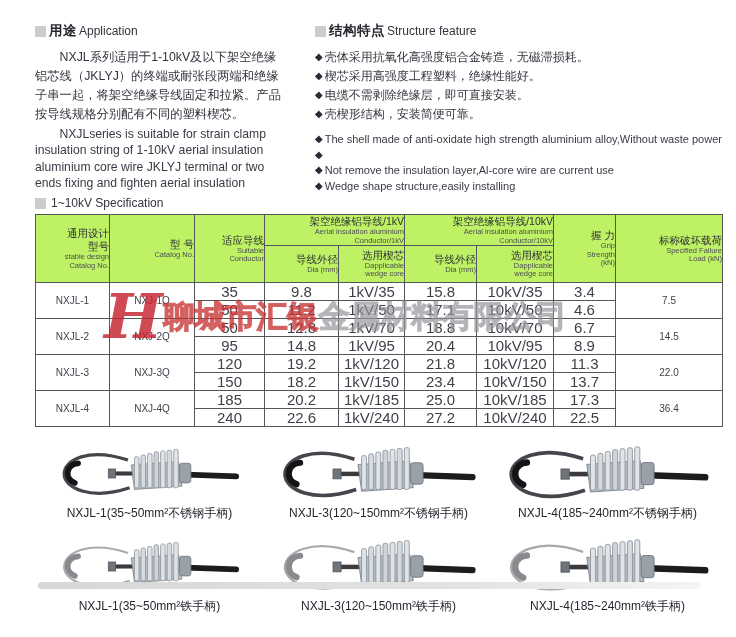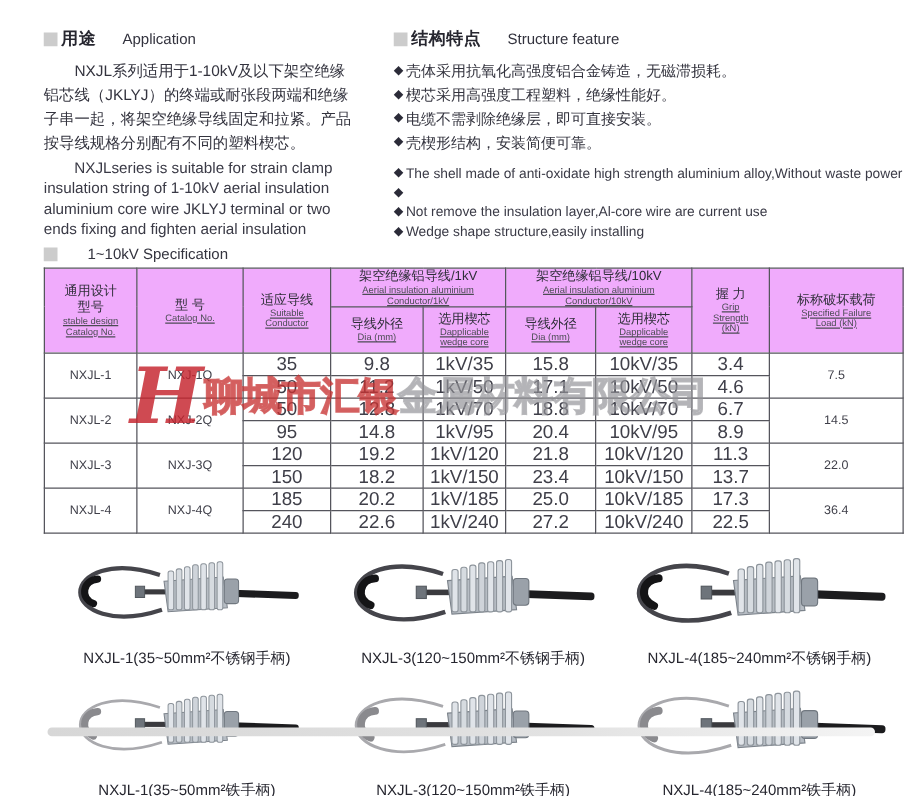--- a/index.html
+++ b/index.html
@@ -5,63 +5,63 @@
   * { margin:0; padding:0; box-sizing:border-box; }
   html,body { background:#ffffff; }
   body { font-family:"Liberation Sans","DejaVu Sans",sans-serif; color:#33333e; }
   .page { position:relative; width:736px; height:637px; background:#fff; overflow:hidden;
           padding:22px 14px 0 35px; }
 
   
   .sec-title { display:flex; align-items:center; margin-bottom:8px; }
   .sq { display:inline-block; width:11px; height:11px; background:#cccccc; margin-right:3px; }
   .t-zh { font-size:13.5px; font-weight:700; color:#26262f; letter-spacing:.5px; }
-  .t-en { font-size:12px; color:#33333e; margin-left:21px; }
+  .t-en { font-size:12px; color:#33333e; margin-left:2px; }
 
   
   .top { display:flex; gap:28px; height:168px; }
   .col-left  { flex:0 0 252px; }
   .col-right { flex:1 1 auto; }
   .para-zh { font-size:12.3px; line-height:1.55; text-indent:2em; color:#33333e; }
   .para-en { font-size:12.2px; line-height:1.33; text-indent:2em; color:#3a3a46; margin-top:2px; }
   .bullets-zh { margin-top:1px; }
   .bullet-item { display:flex; align-items:flex-start; }
   .bullet-zh { font-size:12px; line-height:1.58; color:#33333e; }
   .bullet-en { font-size:11px; line-height:1.47; color:#3a3a46; }
   .bullets-en { margin-top:7px; }
   .diamond { margin-right:2px; font-size:10px; line-height:inherit; color:#2b2b38; transform:translateY(1px); }
 
   
   .spec-sec { margin-top:6px; }
   .spec-sec .sec-title { margin-bottom:4px; }
   table { border-collapse:collapse; width:687px; table-layout:fixed; }
   th,td { border:1px solid #55555c; text-align:center; vertical-align:middle; padding:0; }
-  thead th { background:#f0abfc; font-weight:400; }
+  thead th { background:#bef264; font-weight:400;text-align:right; }
   .th-zh { font-size:10.5px; color:#2e2e38; line-height:1.25; white-space:pre-line; }
-  .th-en { font-size:7.5px; color:#4c4c55; line-height:1.12; white-space:pre-line;text-decoration:underline; }
+  .th-en { font-size:7.5px; color:#4c4c55; line-height:1.12; white-space:pre-line; }
   tr.h1 th { height:25px; }
   tr.h2 th { height:37px; }
   tbody td { font-size:15px; color:#3f3f49; height:15px; background:#fff; }
   td.gcell { font-size:10px; color:#3f3f49; }
 
   
   .watermark { position:absolute; left:104px; top:286px; display:flex; align-items:center;
                pointer-events:none; z-index:5; white-space:nowrap; }
   .wm-logo { font-family:"DejaVu Serif","Liberation Serif",serif; font-style:italic; font-weight:900;
              font-size:62px; line-height:1; color:rgba(196,34,44,.82); margin-right:1px; }
   .wm-text { font-weight:700; font-size:31px; letter-spacing:0; }
   .wm-red  { color:rgba(215,75,75,.22); -webkit-text-stroke:1.3px rgba(198,48,48,.72); }
   .wm-gray { color:rgba(165,165,168,.20); -webkit-text-stroke:1.2px rgba(145,145,150,.62); }
 
   
   .products { margin-top:7px; width:687px; display:grid; grid-template-columns:1fr 1fr 1fr;
               row-gap:5px; }
   .prod-cell { display:flex; flex-direction:column; align-items:center; }
   .prod-img { height:70px; display:flex; align-items:center; justify-content:center; }
-  .prod-cap { font-size:12px; color:#26262f; margin-top:14px; }
+  .prod-cap { font-size:12px; color:#26262f; margin-top:1px; }
   .clamp { display:block; }
   .clamp.iron { --bail:#a9a9ad; --bailw:2.6; --hook:#8a8a8e; }
 
   
   .footer-bar { position:absolute; left:38px; top:582px; width:662px; height:7px; border-radius:4px;
                 background:linear-gradient(to right,#d7d7d7 0%,#e2e2e2 62%,#f4f4f4 100%); }
 </style>
 </head>
 <body>
 

